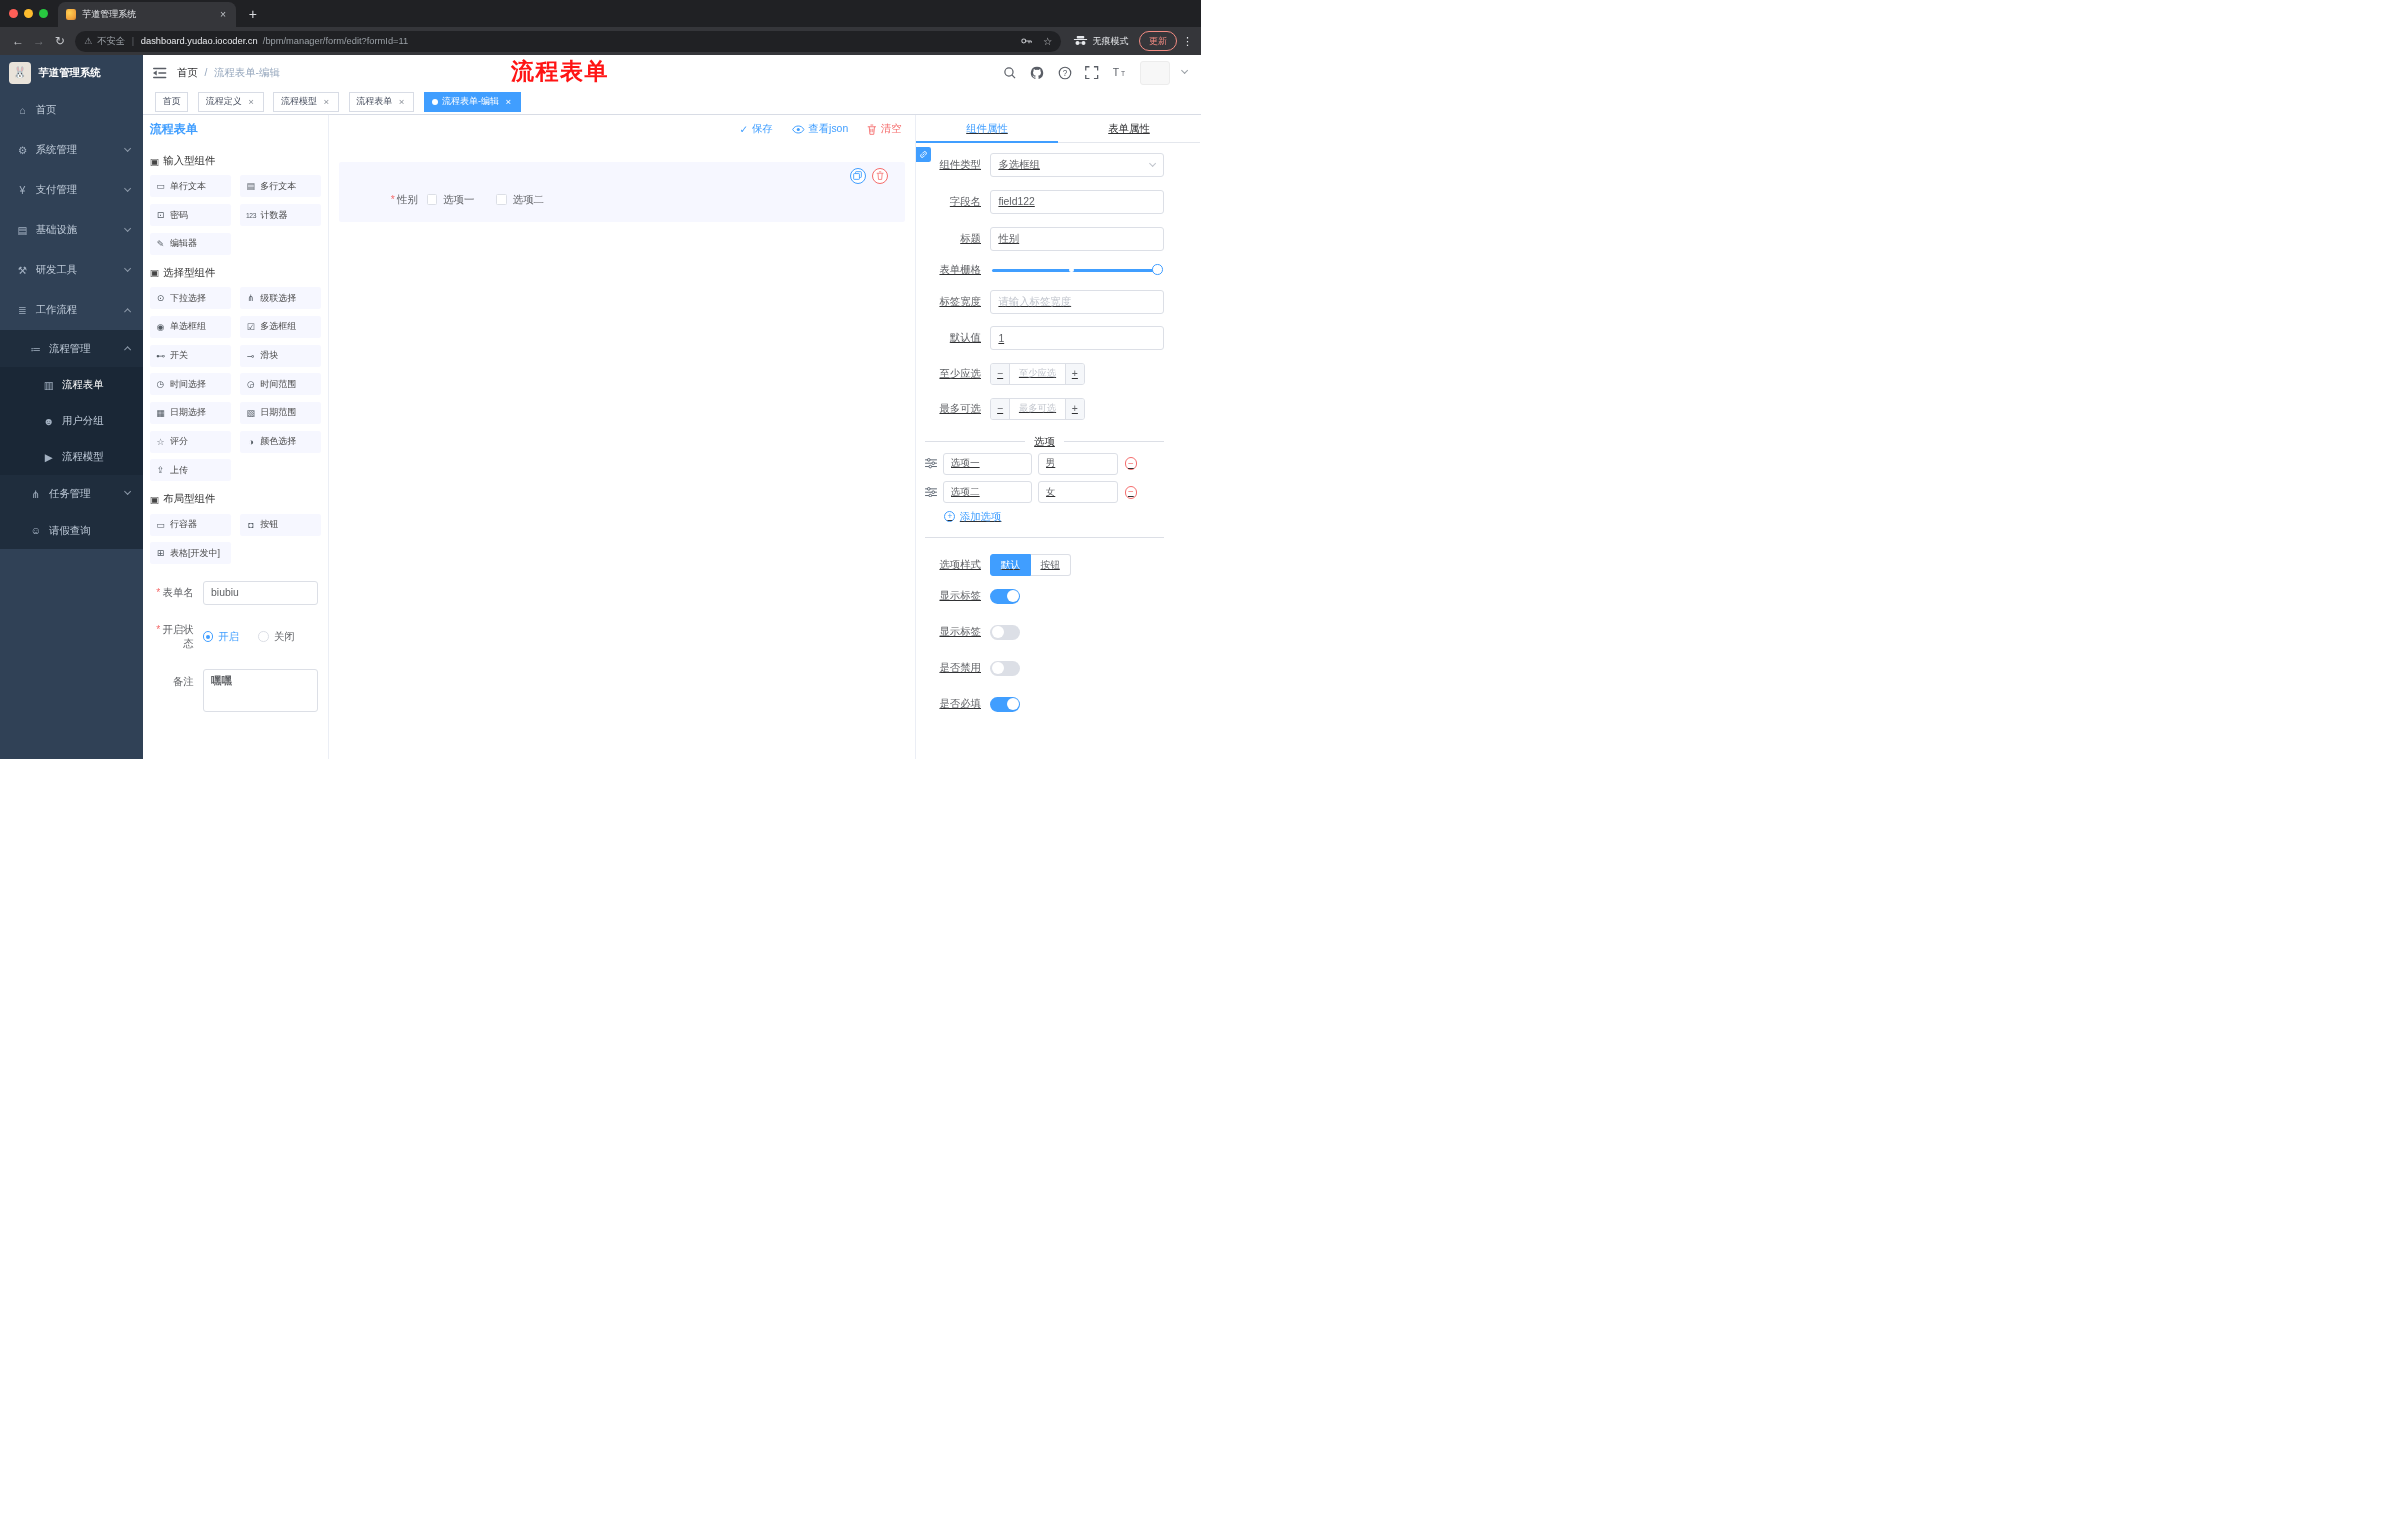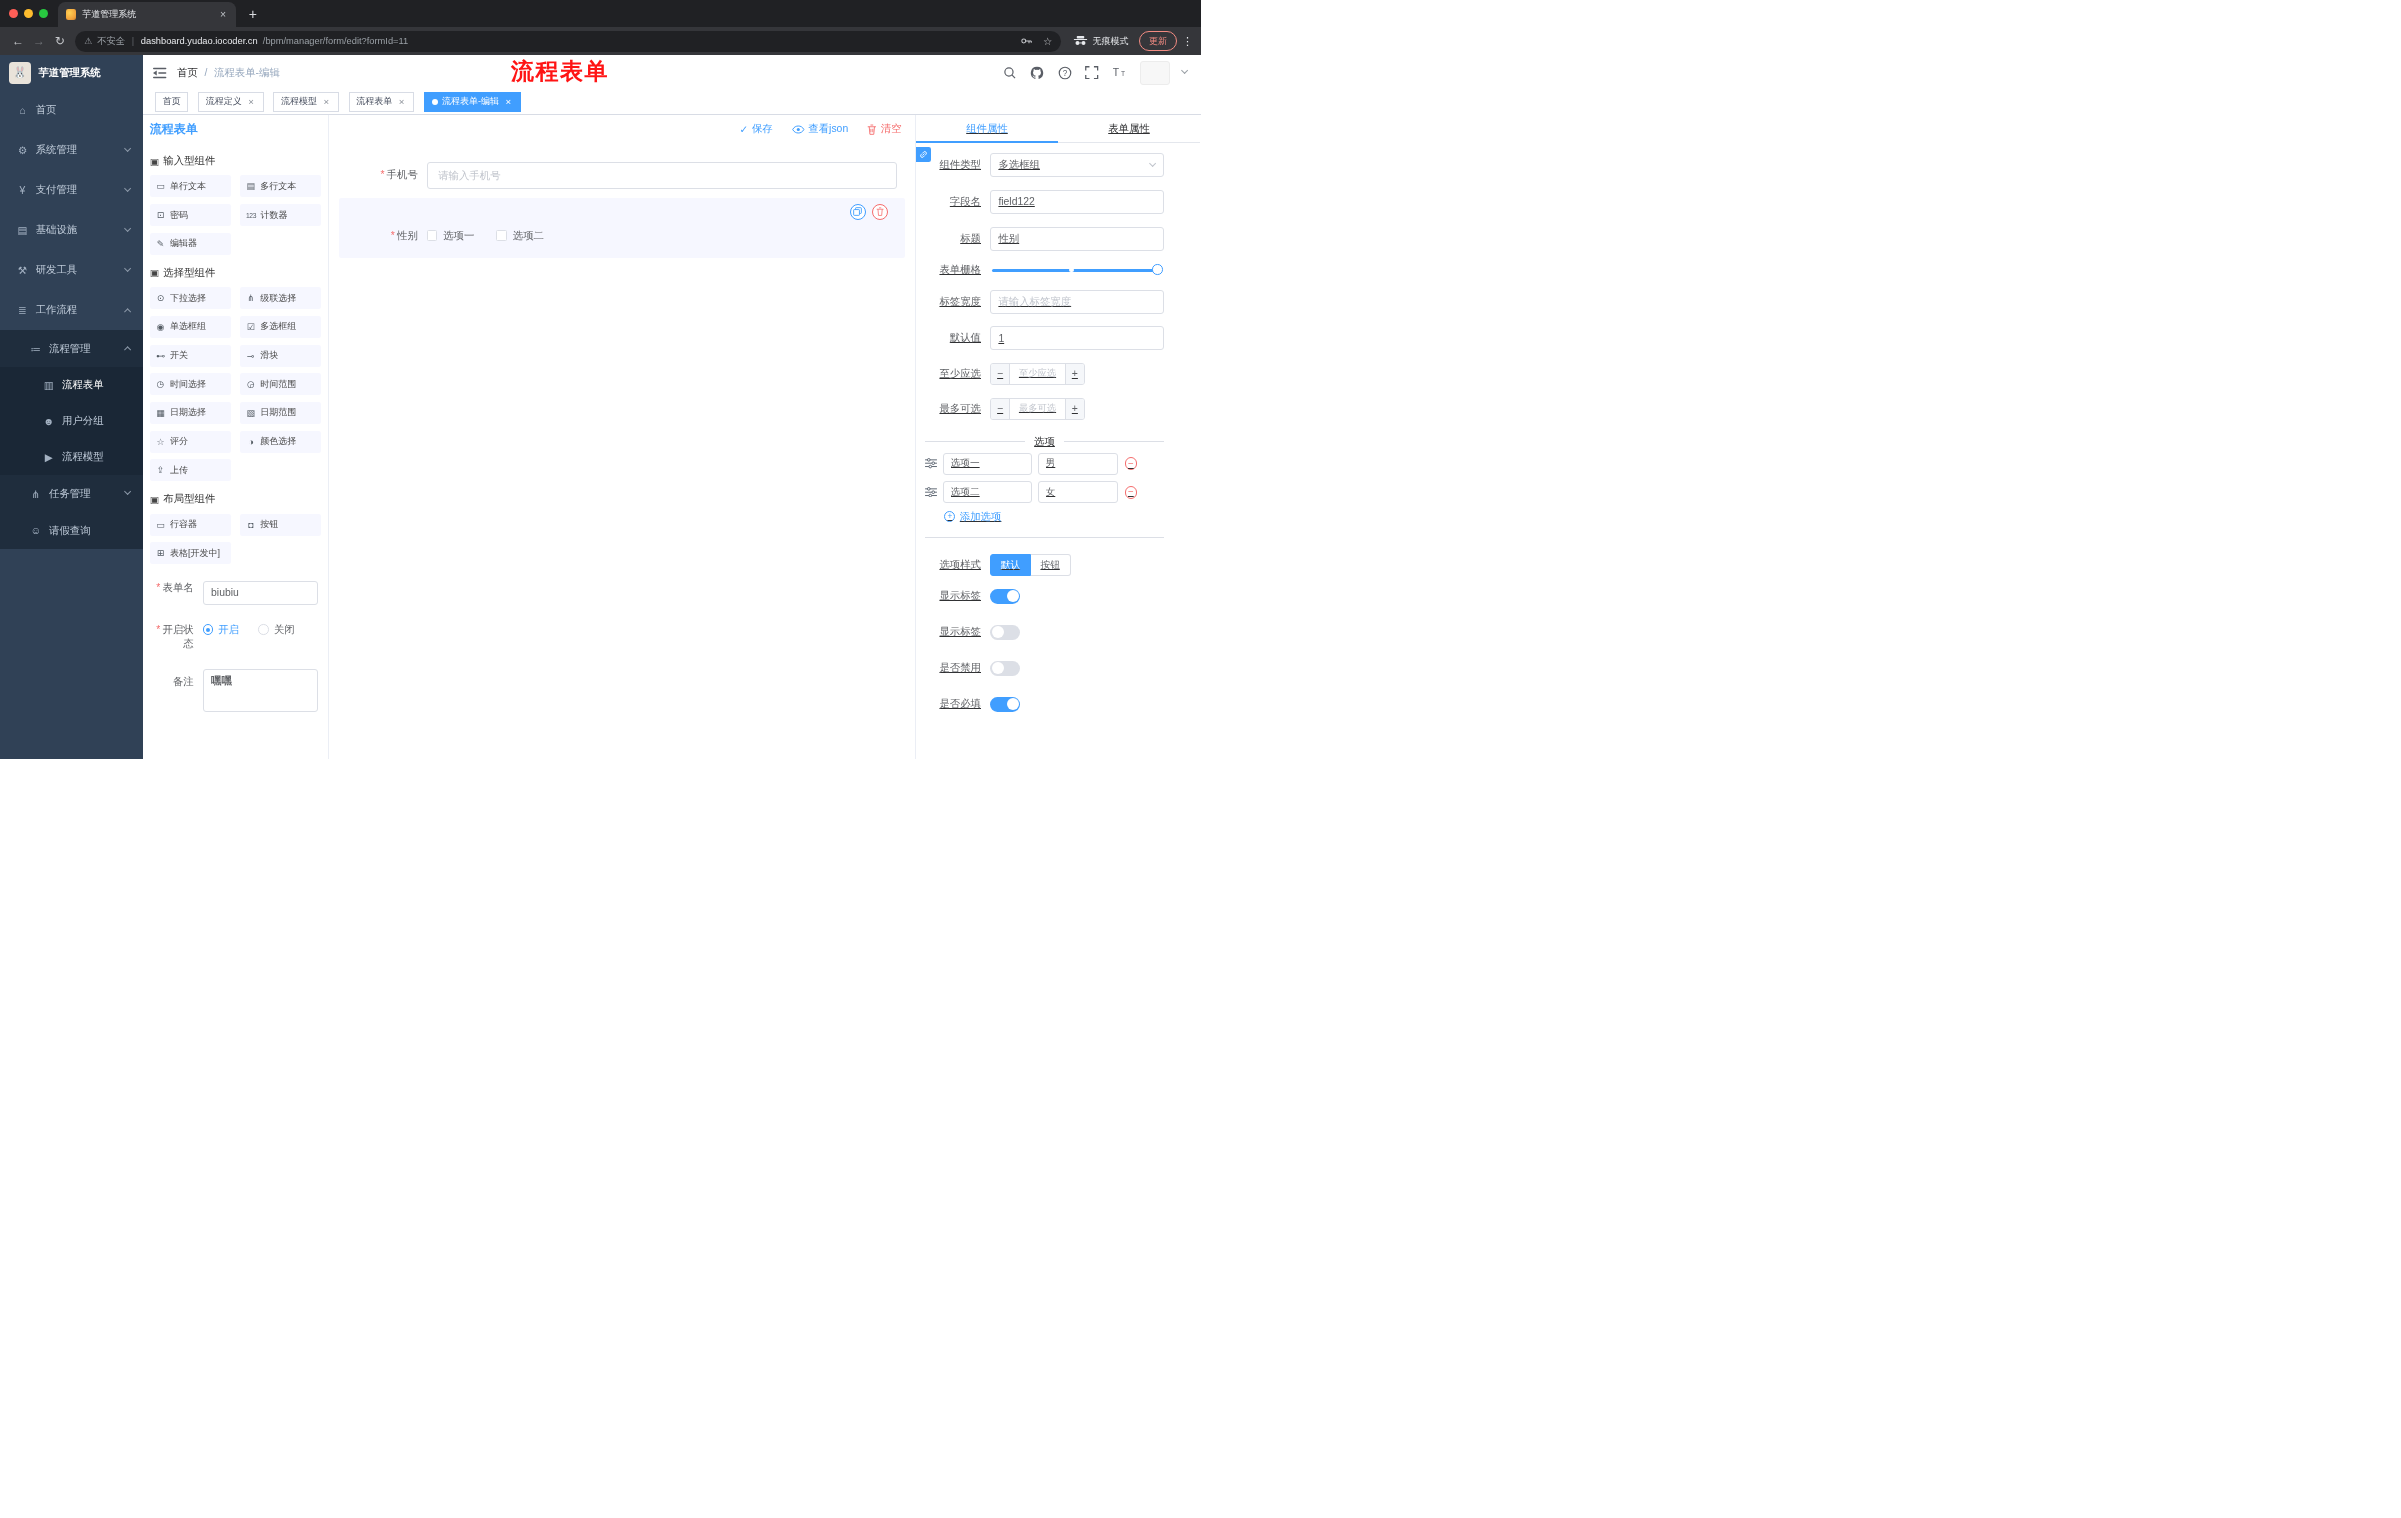--- a/index.html
+++ b/index.html
@@ -93,21 +93,21 @@
   .palette-body { padding:0 6.7px; }
   .p-sec-title { display:flex; align-items:center; gap:4.5px; font-size:10.4px; color:#333; margin:11px 0 7.4px; }
   .p-sec-ico { font-size:9.7px; color:#444; }
   .p-grid { display:grid; grid-template-columns:1fr 1fr; gap:6.7px 9px; }
   .p-item { height:22px; background:#f6f7ff; border-radius:2.2px; display:flex; align-items:center; gap:4.5px; padding:0 6px;
             font-size:9px; color:#4a4a4a; cursor:move; }
   .p-ico { font-size:9px; min-width:9.7px; text-align:center; color:#545c64; }
   .p-ico.num { font-size:6.7px; letter-spacing:-0.4px; }
 
   .pal-form { margin-top:16.3px; padding-right:3.7px; }
-  .pf-row { display:flex; align-items:flex-start; margin-bottom:18px; }
+  .pf-row { display:flex; align-items:center; margin-bottom:18px; }
   .pf-row.top { align-items:flex-start; }
   .pf-label { width:53px; flex:none; text-align:right; padding-right:9px; color:#606266; font-size:10.4px; }
   .pf-row.top .pf-label { margin-top:6px; }
   .req { color:#f56c6c; margin-right:2.2px; font-style:normal; }
   .tinput { flex:1; height:24px; border:0.7px solid #dcdfe6; border-radius:3px; padding:0 7.4px; font-size:10.4px; color:#606266;
             font-family:inherit; background:#fff; outline:none; width:100%; }
   .tarea { flex:1; height:43px; border:0.7px solid #dcdfe6; border-radius:3px; padding:4.5px 7.4px; font-size:10.4px; color:#606266;
            font-family:inherit; resize:none; outline:none;font-weight:bold; }
   .radio { display:flex; align-items:center; gap:5.2px; margin-right:19.3px; color:#606266; cursor:pointer; }
   .rdot { width:10.4px; height:10.4px; border-radius:50%; border:0.7px solid #dcdfe6; background:#fff; position:relative; flex:none; }
@@ -537,24 +537,20 @@
             <span>查看json</span>
           </span>
           <span class="act danger">
             <svg width="9.7" height="11" viewBox="0 0 14 16">
                 <path d="M1 4h12M5 1.5h4M3.2 4l1 11h5.6l1-11M5.6 7v5M8.4 7v5" stroke="currentColor" stroke-width="1.3" fill="none"></path>
               </svg>
             <span>清空</span>
           </span>
         </div>
         <div class="canvas-body">
-          <div class="draw-row">
-            <span class="d-label"><i class="req">*</i><span>手机号</span></span>
-            <input class="d-input" placeholder="请输入手机号" style="">
-          </div>
           <div class="draw-row selected">
             <div class="row-tools">
               <span class="tool-circle">
                 <svg width="9" height="9" viewBox="0 0 14 14">
                     <rect x="4" y="1" width="9" height="9" rx="1" fill="none" stroke="currentColor" stroke-width="1.4"></rect>
                     <rect x="1" y="4" width="9" height="9" rx="1" fill="#fff" stroke="currentColor" stroke-width="1.4"></rect>
                   </svg>
               </span>
               <span class="tool-circle danger">
                 <svg width="8.2" height="9" viewBox="0 0 14 16">

